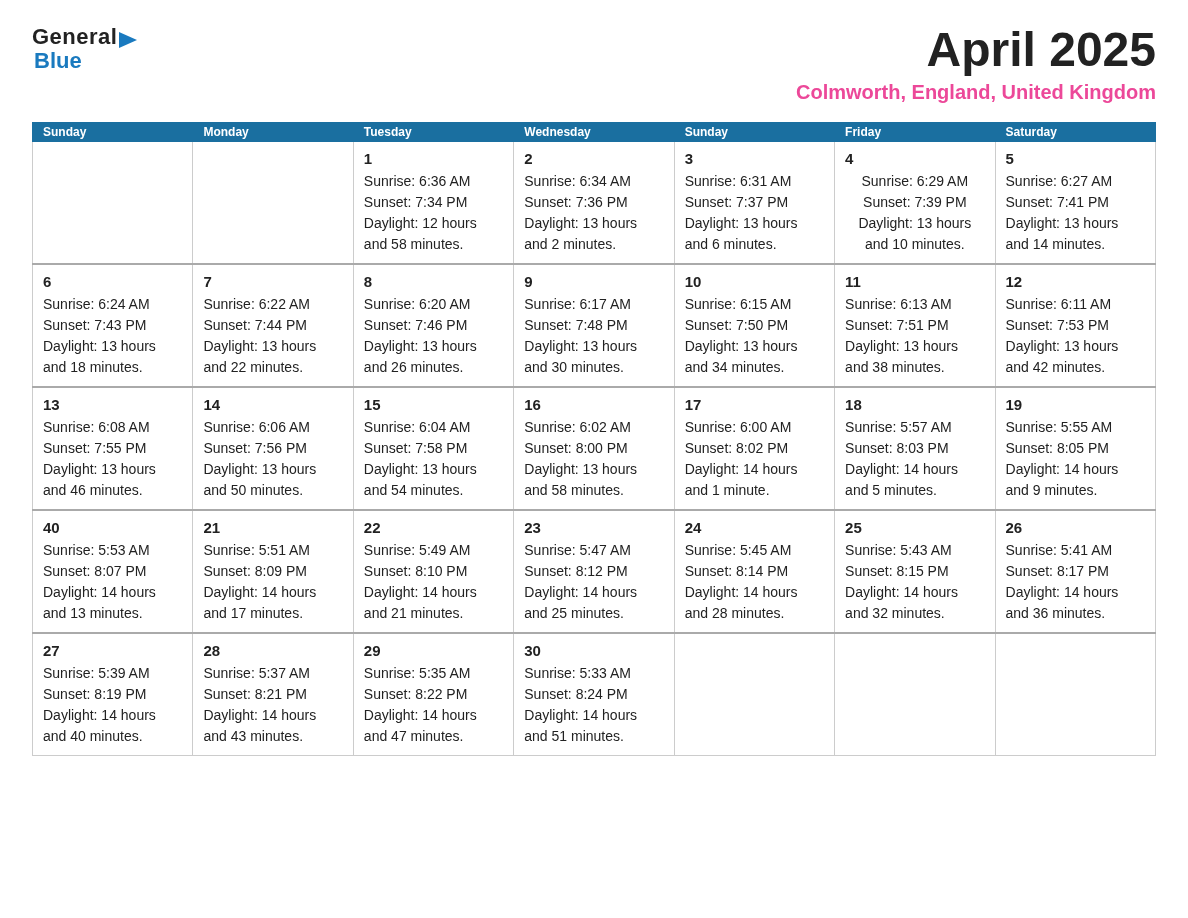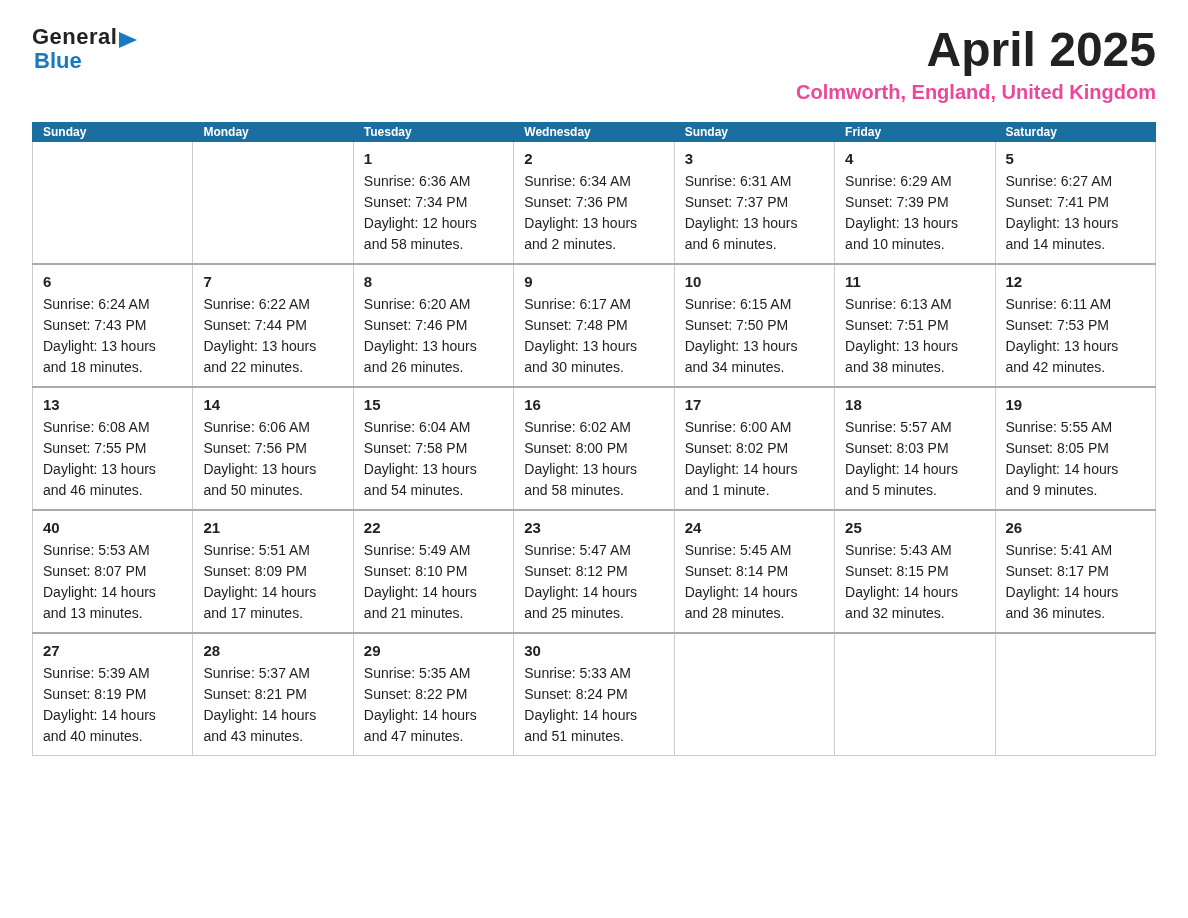--- a/index.html
+++ b/index.html
@@ -141,21 +141,21 @@
         </td>
         <td>
           <span class="day-num">3</span>
           <div class="day-info" style="white-space: pre-line;">Sunrise: 6:31 AM
 Sunset: 7:37 PM
 Daylight: 13 hours
 and 6 minutes.</div>
         </td>
         <td>
           <span class="day-num">4</span>
-          <div class="day-info" style="white-space: pre-line;">Sunrise: 6:29 AM
+          <div class="day-info" style="white-space: pre-line; text-align: center;">Sunrise: 6:29 AM
 Sunset: 7:39 PM
 Daylight: 13 hours
 and 10 minutes.</div>
         </td>
         <td>
           <span class="day-num">5</span>
           <div class="day-info" style="white-space: pre-line;">Sunrise: 6:27 AM
 Sunset: 7:41 PM
 Daylight: 13 hours
 and 14 minutes.</div>

